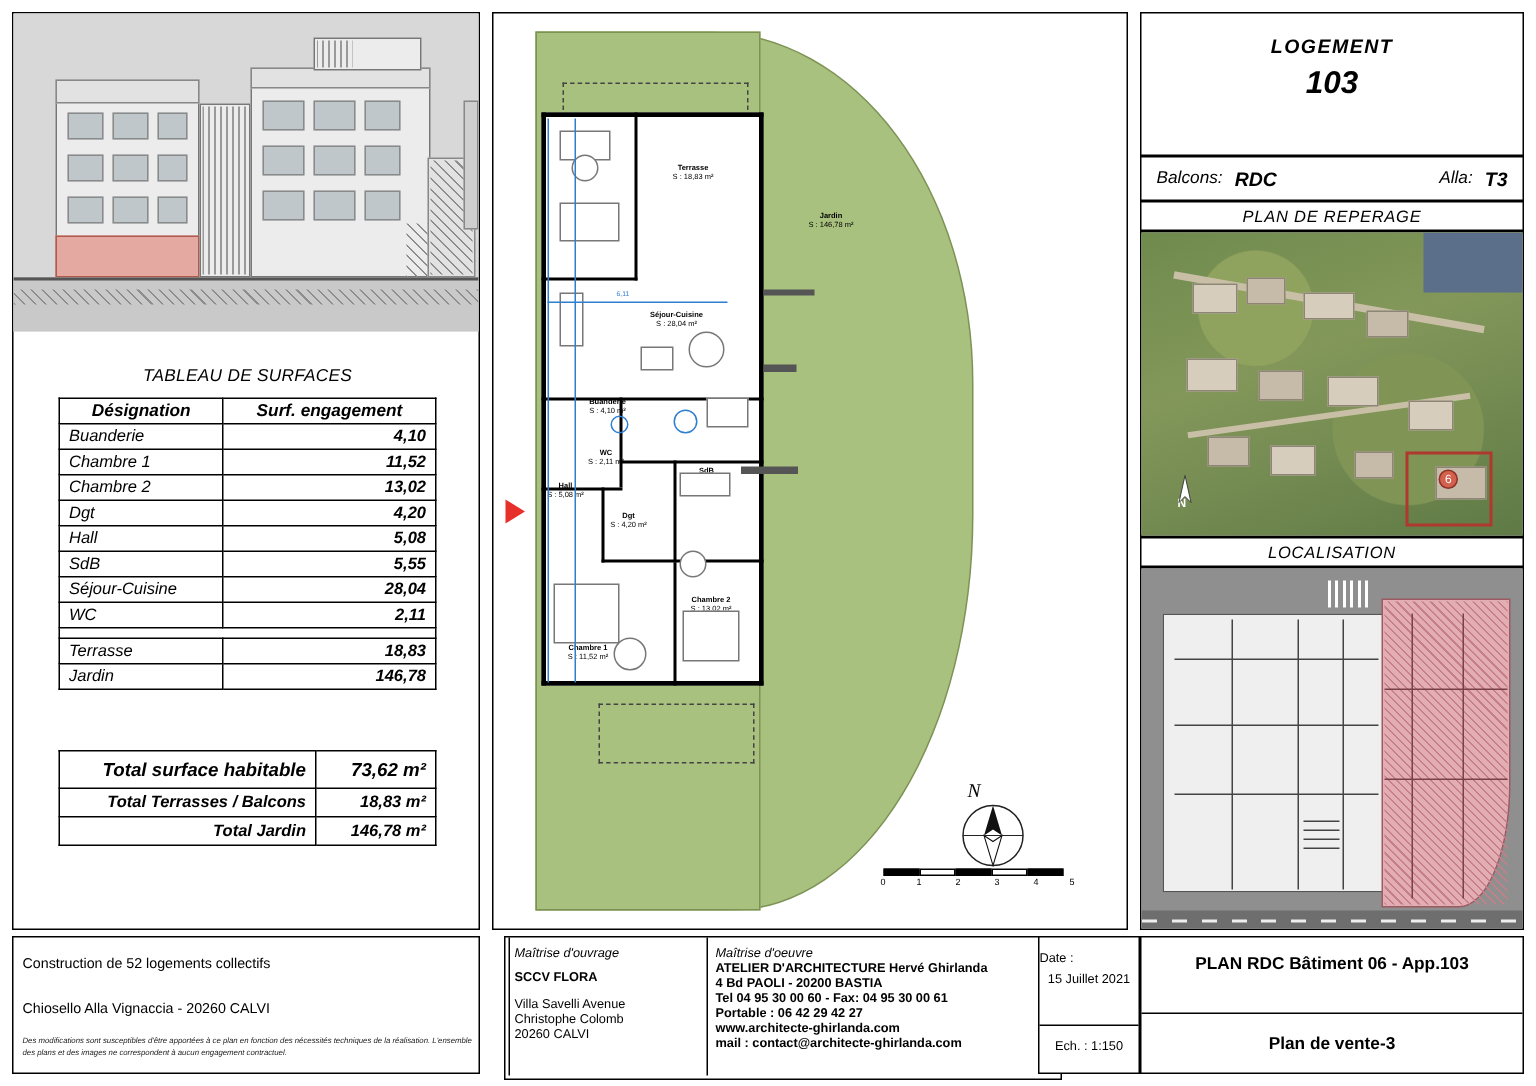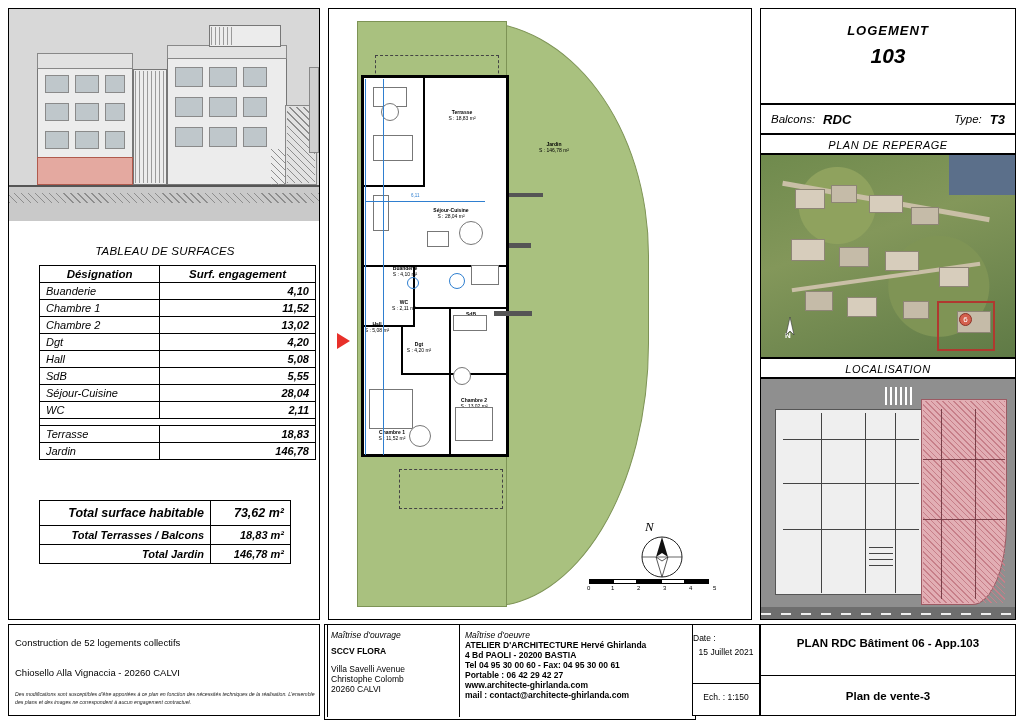--- a/index.html
+++ b/index.html
@@ -21,21 +21,21 @@
   .bld { position:absolute; background:#ececec; border:1px solid #777; }
   .bldd { position:absolute; background:#e2e2e2; border:1px solid #888; }
   .win { position:absolute; background:#bfc7cb; border:1px solid #8a8a8a; }
   .redwall { position:absolute; background:#e4a9a0; border:1px solid #b05a4d; }
   .hatch { position:absolute; background:repeating-linear-gradient(90deg,#9a9a9a 0 1px,transparent 1px 4px); }
   .hatch45 { position:absolute; background:repeating-linear-gradient(45deg,#8d8d8d 0 1px,transparent 1px 5px); }
 
   
   #surface-block { position:absolute; left:30px; top:236px; width:252px; }
   .tbl-title { text-align:center; font-style:italic; font-size:11.5px; letter-spacing:.2px; margin-bottom:8px; }
-  table.surf { border-collapse:collapse; width:277px; font-size:11px; }
+  table.surf { border-collapse:collapse; width:252px; font-size:11px; }
   table.surf th, table.surf td { border:1px solid #000; padding:2px 6px; }
   table.surf th { font-weight:bold; font-style:italic; text-align:center; font-size:11.5px; }
   table.surf td.lbl { font-style:italic; text-align:left; }
   table.surf td.val { font-style:italic; text-align:right; font-weight:bold; }
   .spacer-row td { border:none; height:7px; padding:0; }
 
   table.tot { border-collapse:collapse; width:252px; font-size:11px; margin-top:40px; }
   table.tot td { border:1px solid #000; padding:3px 6px; }
   table.tot td.lbl { font-style:italic; font-weight:bold; text-align:right; }
   table.tot td.val { font-style:italic; font-weight:bold; text-align:right; width:80px; }
@@ -97,21 +97,21 @@
   .loc-white { position:absolute; background:#efefef; border:1px solid #555; }
   .loc-pink { position:absolute; background:#e2aeb4; border:1px solid #9c5a63; }
   .loc-line { position:absolute; background:#444; }
   .loc-hatch { position:absolute; background:repeating-linear-gradient(90deg,#ffffff 0 2px,transparent 2px 5px); }
   .loc-pinkhatch { position:absolute; background:repeating-linear-gradient(45deg,#c77f89 0 1px,transparent 1px 4px); }
 
   
   #bottom { position:absolute; left:8px; top:624px; width:1008px; height:92px; }
   .bcell { position:absolute; border:1px solid #000; background:#fff; }
   #b-left { left:0; top:0; width:312px; height:92px; }
-  #b-mid { left:316px; top:0; width:372px; height:96px; }
+  #b-mid { left:328px; top:0; width:372px; height:96px; }
   #b-date { left:684px; top:0; width:68px; height:92px; }
   #b-right { left:752px; top:0; width:256px; height:92px; }
   #b-left .l1 { position:absolute; left:6px; top:12px; font-size:9.5px; }
   #b-left .l2 { position:absolute; left:6px; top:42px; font-size:9.5px; }
   #b-left .l3 { position:absolute; left:6px; top:66px; font-size:5.2px; font-style:italic; color:#222; line-height:1.5; width:300px; }
 
   .mo-head { font-style:italic; font-size:8.5px; }
   .mo-line { font-size:8.5px; }
   .mo-bold { font-weight:bold; font-size:8.5px; }
 
@@ -372,21 +372,21 @@
   <div class="panel" id="right-top">
     <div class="cart-title">LOGEMENT</div>
     <div class="cart-num">103</div>
   </div>
 
   <div class="panel" id="right-level">
     <div class="lvl-row">
       <span class="k">Balcons:</span>
       <span class="v">RDC</span>
       <span class="lvl-sep"></span>
-      <span class="k">Type:</span>
+      <span class="k">Alla:</span>
       <span class="v">T3</span>
     </div>
   </div>
 
   <div class="panel" id="right-rep-title">
     <div class="band">PLAN DE REPERAGE</div>
   </div>
 
   <div class="panel" id="right-rep">
     <div id="aerial">

